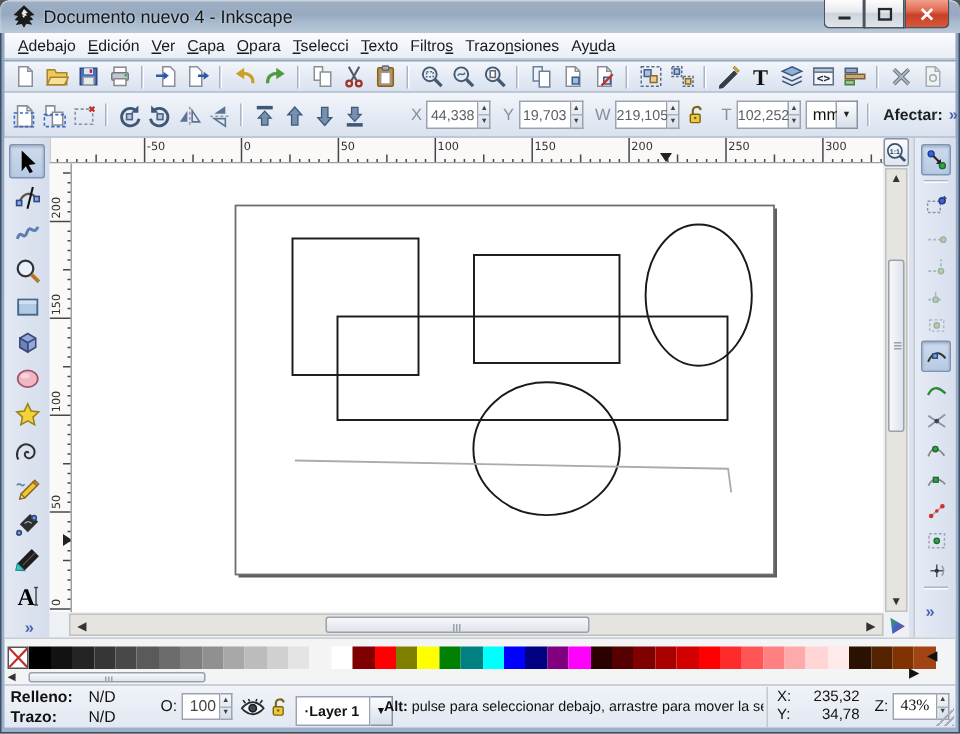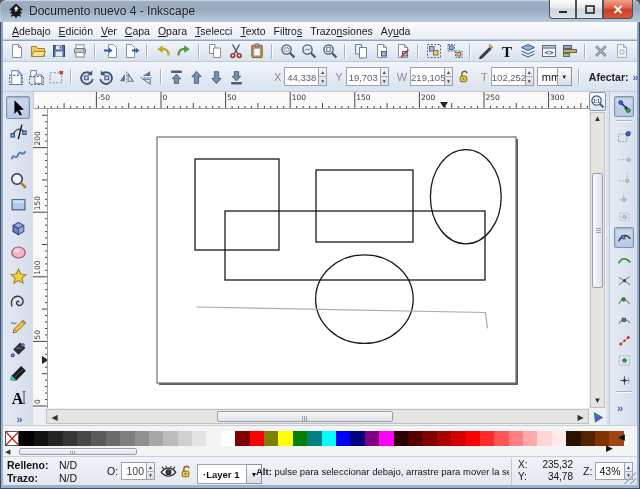--- a/index.html
+++ b/index.html
@@ -121,21 +121,21 @@
   .slock{position:absolute;left:176px;top:6px;width:15px;height:17px;}
   .layercombo{position:absolute;left:194px;top:7px;display:flex;height:20px;}
   .layercombo .lval{width:50px;border:1px solid #9ba3b0;background:#fff;padding:4px 0 0 5px;font-weight:bold;font-size:9.5px;white-space:nowrap;overflow:hidden;}
   .layercombo .lbtn{width:15px;border:1px solid #8a93a2;border-left:none;background:linear-gradient(180deg,#fdfdfe,#d7dfe9);display:flex;align-items:center;justify-content:center;font-size:7px;}
   .statusmsg{position:absolute;left:253px;top:9px;width:253px;font-size:9.5px;overflow:hidden;white-space:nowrap;color:#111;}
   .xy-block{position:absolute;left:508px;top:1px;width:66px;height:27px;border-left:1px solid #c2c8d2;padding:1px 0 0 6px;font-size:10px;}
   .xy-row{display:flex;height:12px;}
   .xy-row .l{width:14px;}
   .xy-row .v{flex:1;text-align:right;padding-right:4px;}
   .z-label{position:absolute;left:580px;top:8px;}
-  .z-spin{position:absolute;left:592px;top:5px;height:18px;display:flex;}
+  .z-spin{position:absolute;left:592px;top:5px;height:18px;display:flex;font-family:Liberation Serif, serif;}
   .z-spin .val{width:30px;border:1px solid #9ba3b0;background:#fff;color:#111;text-align:center;padding:2px 0 0 0;}
   .z-spin .spinner{height:18px;}
   .resize-grip{position:absolute;right:1px;bottom:1px;width:12px;height:12px;
      background:
        linear-gradient(135deg,transparent 50%,#a7aeb8 50%,#a7aeb8 58%,transparent 58%,transparent 72%,#a7aeb8 72%,#a7aeb8 80%,transparent 80%,transparent 94%,#a7aeb8 94%);}
   
   .hruler svg text,.vruler svg text{font-family:"DejaVu Sans",sans-serif;font-size:7.5px;fill:#333;}
 </style>
 </head>
 <body>

